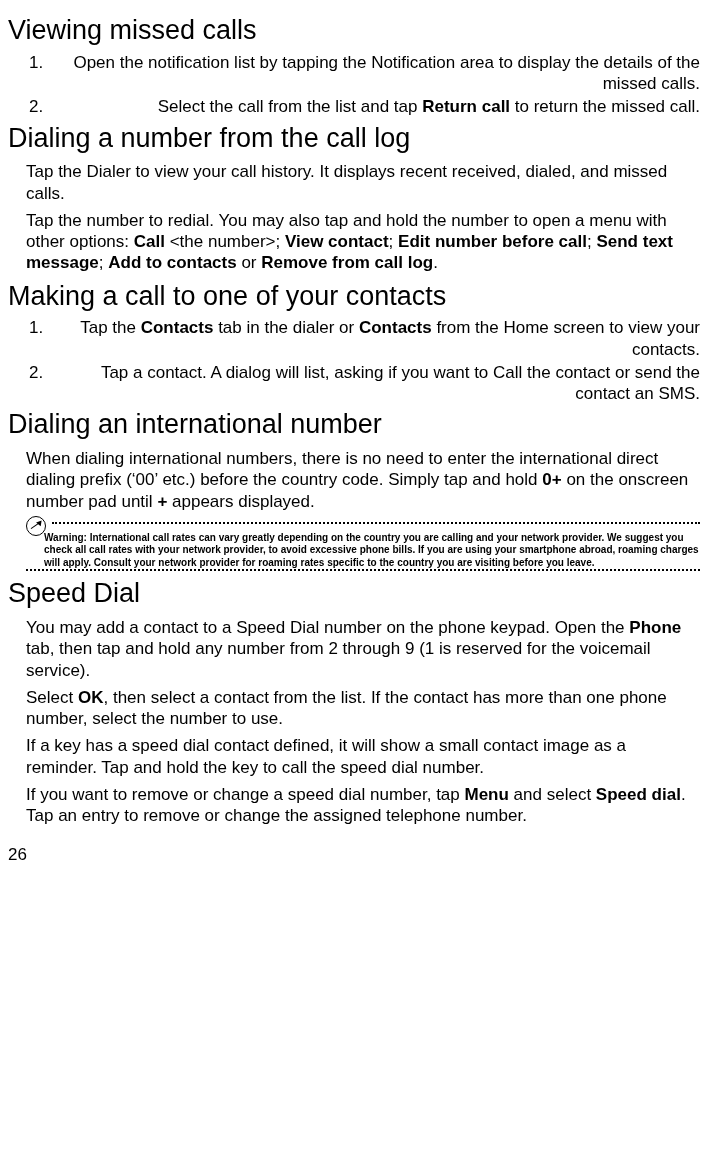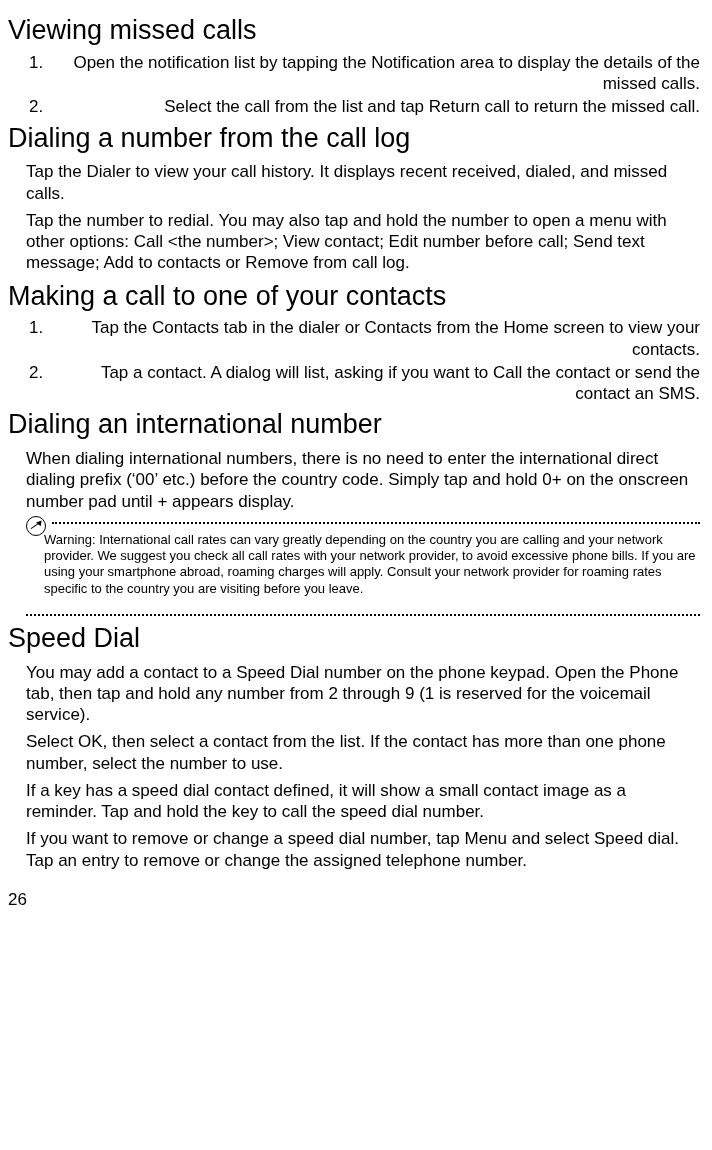--- a/index.html
+++ b/index.html
@@ -27,21 +27,21 @@
   ol {
     margin: 4px 0 4px 0;
     padding-left: 22px;
     text-align: right;
   }
   ol li {
     margin-bottom: 2px;
     padding-left: 2px;
   }
   .bold {
-    font-weight: 400;
+    font-weight: 700;
   }
   .missed-icon {
     display: inline-block;
     width: 26px;
     height: 22px;
     background: #333;
     vertical-align: middle;
     position: relative;
     margin: 0 2px;
   }
@@ -101,24 +101,24 @@
     margin-left: 26px;
     border-top: 2px dotted #000;
     height: 4px;
   }
   .dotted-bottom {
     margin-left: 0;
     border-top: 2px dotted #000;
     height: 0;
   }
   .warning-text {
-    font-weight: 400;
-    font-size: 13px;
+    font-weight: 700;
+    font-size: 10px;
     line-height: 1.25;
-    margin: 4px 0 17px 18px;
+    margin: 4px 0 0 18px;
   }
   .page-number {
     margin-top: 18px;
     font-size: 17px;
   }
 </style>
 </head>
 <body>
 
 <h2 class="heading">Viewing missed calls</h2>
@@ -145,21 +145,21 @@
     <li>
       <span>Tap the </span><span class="bold">Contacts</span><span> tab in the dialer or </span><span class="bold">Contacts</span><span> from the Home screen to view your contacts.</span>
     </li>
     <li>Tap a contact. A dialog will list, asking if you want to Call the contact or send the contact an SMS.</li>
   </ol>
 </div>
 
 <h2 class="heading">Dialing an international number</h2>
 <div class="body-block">
   <p>
-    <span>When dialing international numbers, there is no need to enter the international direct dialing prefix (‘00’ etc.) before the country code. Simply tap and hold </span><span class="bold">0+</span><span> on the onscreen number pad until </span><span class="bold">+</span><span> appears display.</span>
+    <span>When dialing international numbers, there is no need to enter the international direct dialing prefix (‘00’ etc.) before the country code. Simply tap and hold </span><span class="bold">0+</span><span> on the onscreen number pad until </span><span class="bold">+</span><span> appears displayed.</span>
   </p>
 </div>
 
 <div class="warning-wrap">
   <span class="warning-icon-circle"></span>
   <div class="dotted-top"></div>
   <div class="warning-text">Warning: International call rates can vary greatly depending on the country you are calling and your network provider. We suggest you check all call rates with your network provider, to avoid excessive phone bills. If you are using your smartphone abroad, roaming charges will apply. Consult your network provider for roaming rates specific to the country you are visiting before you leave.</div>
   <div class="dotted-bottom"></div>
 </div>
 

